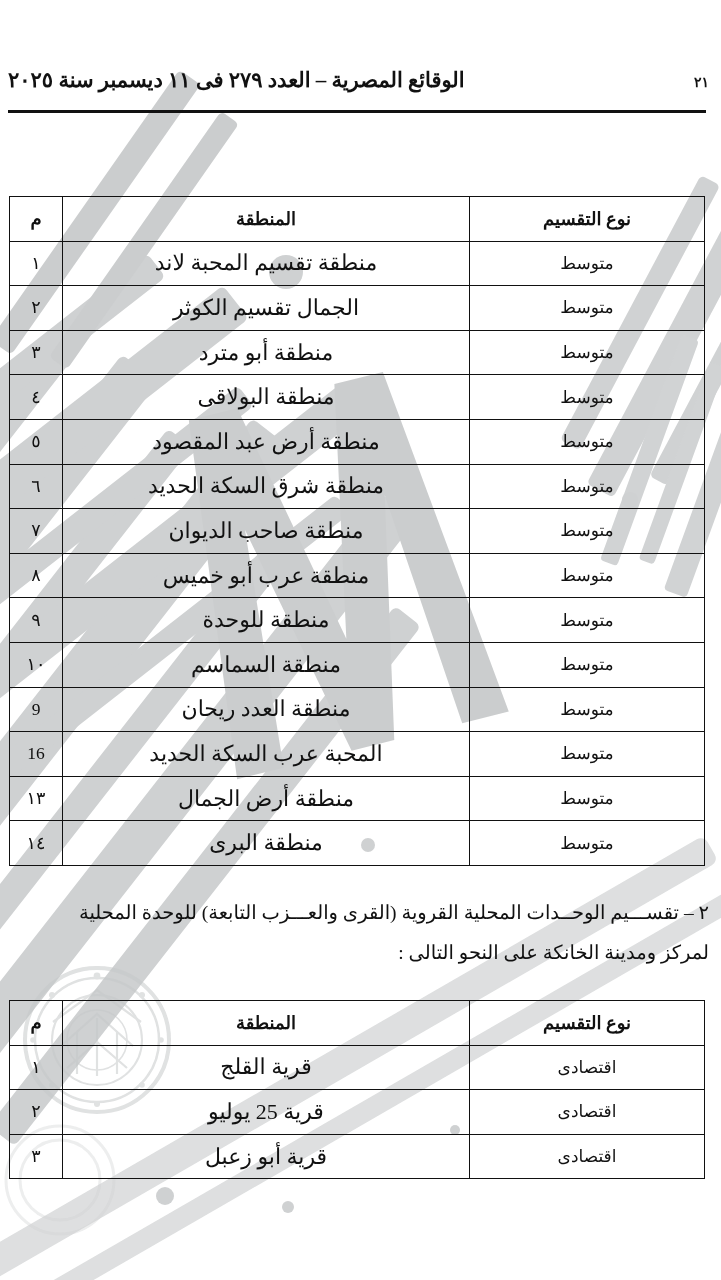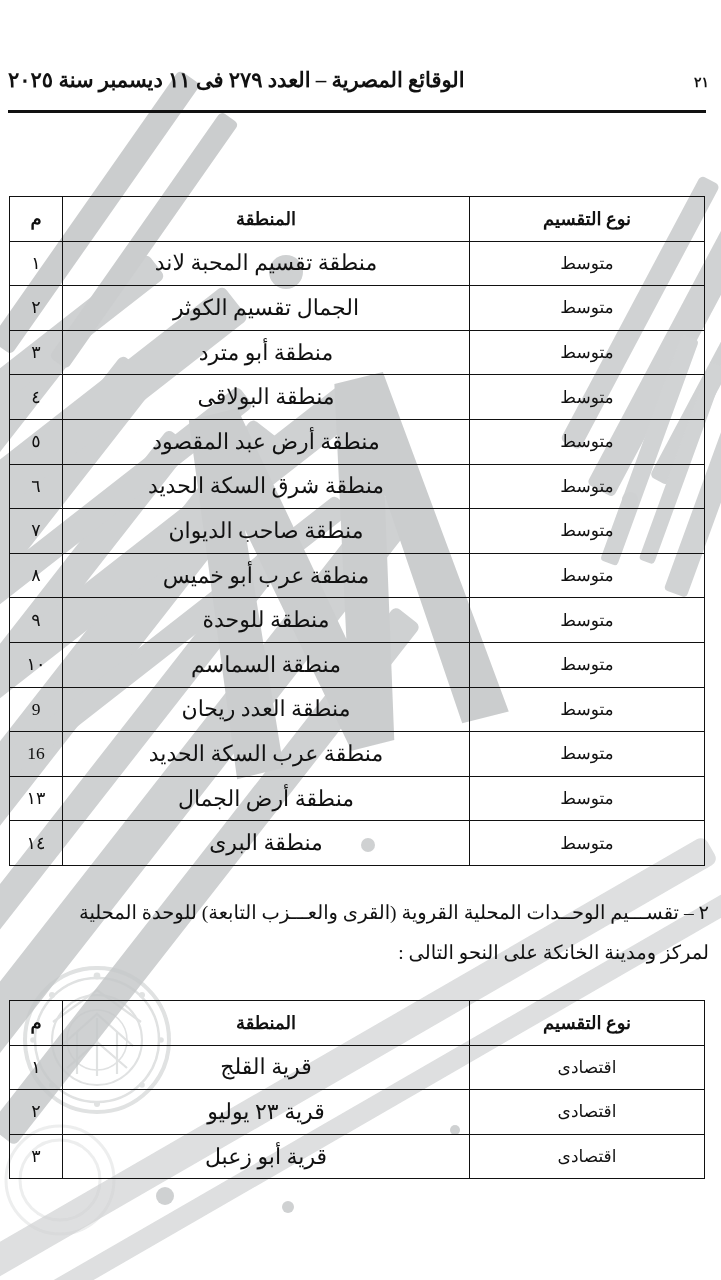--- a/index.html
+++ b/index.html
@@ -319,21 +319,21 @@
         <td class="cell-area">منطقة السماسم</td>
         <td class="cell-num">١٠</td>
       </tr>
       <tr>
         <td class="cell-type">متوسط</td>
         <td class="cell-area">منطقة العدد ريحان</td>
         <td class="cell-num">9</td>
       </tr>
       <tr>
         <td class="cell-type">متوسط</td>
-        <td class="cell-area">منطقة عرب السكة الحديد</td>
+        <td class="cell-area">المحبة عرب السكة الحديد</td>
         <td class="cell-num">16</td>
       </tr>
       <tr>
         <td class="cell-type">متوسط</td>
         <td class="cell-area">منطقة أرض الجمال</td>
         <td class="cell-num">١٣</td>
       </tr>
       <tr>
         <td class="cell-type">متوسط</td>
         <td class="cell-area">منطقة البرى</td>
@@ -361,21 +361,21 @@
       </tr>
     </thead>
     <tbody>
       <tr>
         <td class="cell-type">اقتصادى</td>
         <td class="cell-area">قرية القلج</td>
         <td class="cell-num">١</td>
       </tr>
       <tr>
         <td class="cell-type">اقتصادى</td>
-        <td class="cell-area">قرية ٢٣ يوليو</td>
+        <td class="cell-area">قرية 25 يوليو</td>
         <td class="cell-num">٢</td>
       </tr>
       <tr>
         <td class="cell-type">اقتصادى</td>
         <td class="cell-area">قرية أبو زعبل</td>
         <td class="cell-num">٣</td>
       </tr>
     </tbody>
   </table>
 

